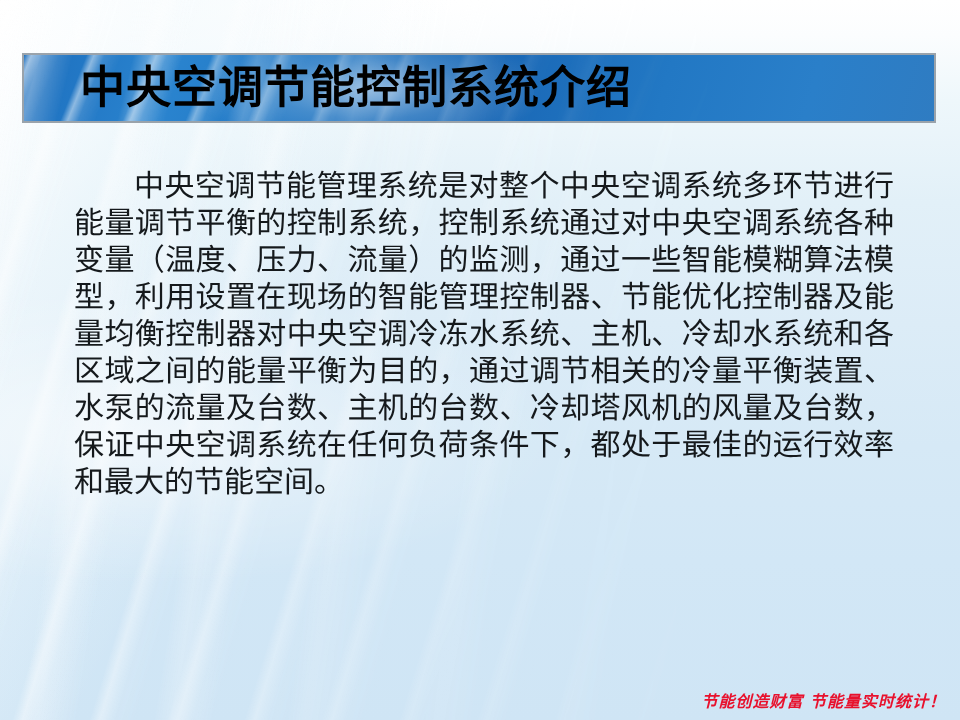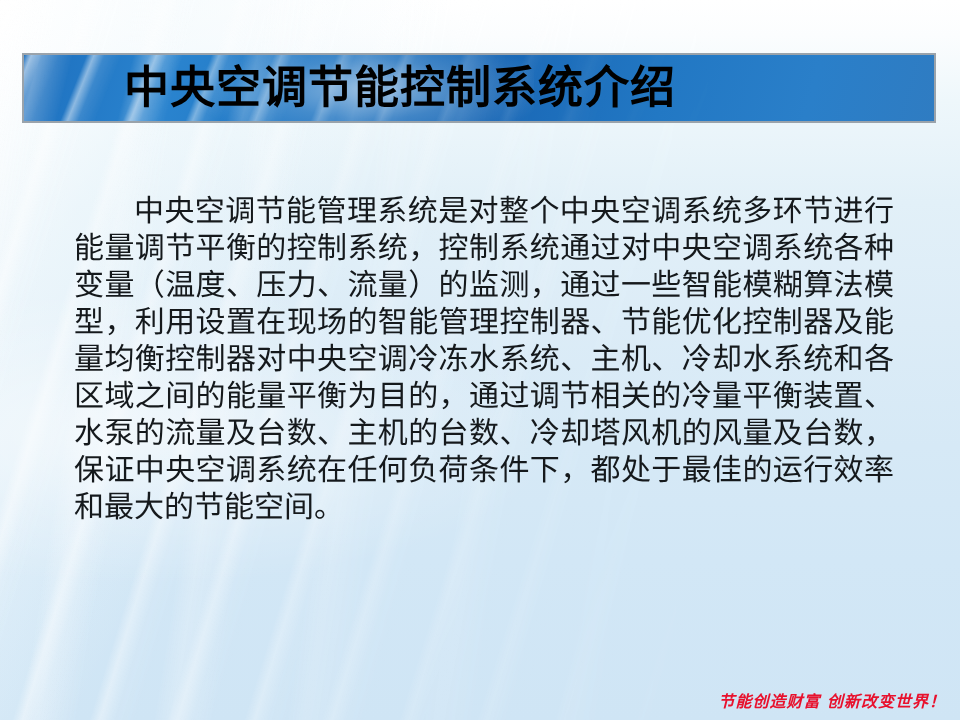--- a/index.html
+++ b/index.html
@@ -160,28 +160,27 @@
     left: 56px;
     top: 50%;
     transform: translateY(-52%);
     font-family: "DejaVu Sans", "Liberation Sans", sans-serif;
     font-size: 45px;
     font-weight: 700;
     color: #000000;
     letter-spacing: 1px;
     white-space: nowrap;
     line-height: 1;
-    padding-left: 44px;
   }
 
   
   .body-copy {
     position: absolute;
     left: 74px;
-    top: 192px;
+    top: 167px;
     width: 820px;
     font-family: "DejaVu Serif", "Liberation Serif", serif;
     font-size: 30px;
     line-height: 37px;
     color: #15191c;
     text-align: justify;
     text-justify: inter-ideograph;
   }
   .body-copy p {
     margin: 0;
@@ -218,15 +217,15 @@
   <div class="title-banner">
     <div class="title-banner-sky"></div>
     <div class="title-banner-glow"></div>
     <div class="title-text">中央空调节能控制系统介绍</div>
   </div>
 
   <div class="body-copy">
     <p>中央空调节能管理系统是对整个中央空调系统多环节进行能量调节平衡的控制系统，控制系统通过对中央空调系统各种变量（温度、压力、流量）的监测，通过一些智能模糊算法模型，利用设置在现场的智能管理控制器、节能优化控制器及能量均衡控制器对中央空调冷冻水系统、主机、冷却水系统和各区域之间的能量平衡为目的，通过调节相关的冷量平衡装置、水泵的流量及台数、主机的台数、冷却塔风机的风量及台数，保证中央空调系统在任何负荷条件下，都处于最佳的运行效率和最大的节能空间。</p>
   </div>
 
-  <div class="footer-slogan">节能创造财富 创新改变世界！</div>
+  <div class="footer-slogan">节能创造财富 节能量实时统计！</div>
 
 </div>
 
 </body></html>

